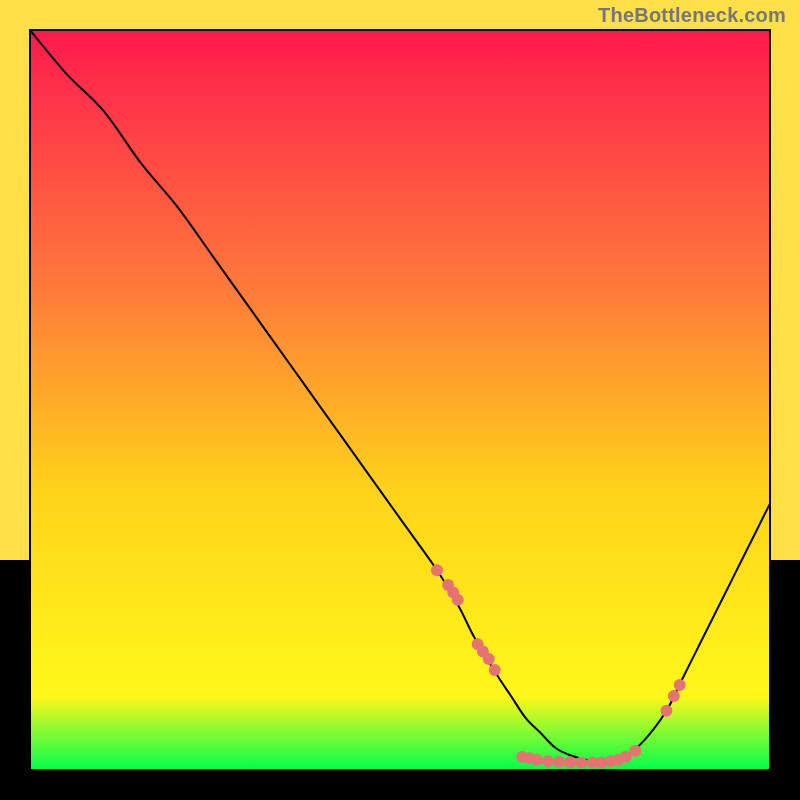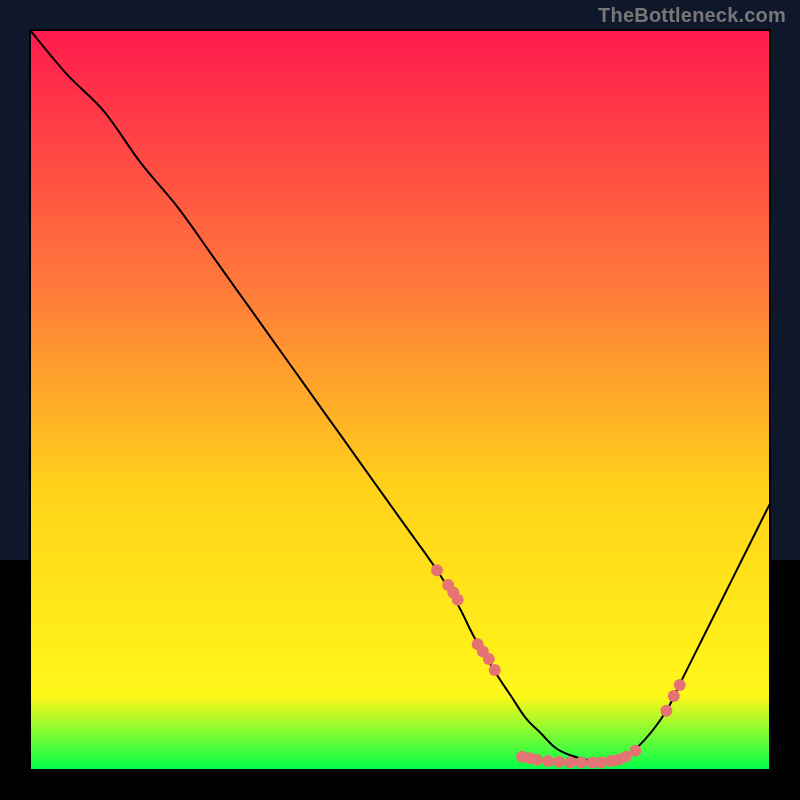--- a/index.html
+++ b/index.html
@@ -9,21 +9,21 @@
     height: 800px;
     background: #000;
     overflow: hidden;
   }
   .frame {
     position: absolute;
     left: 0;
     top: 0;
     width: 800px;
     height: 560px;
-    background: #0f172a;
+    background: #fde047;
   }
   .watermark {
     position: absolute;
     top: 4px;
     right: 14px;
     font-family: Arial, Helvetica, sans-serif;
     font-size: 20px;
     font-weight: bold;
     color: #777777;
     letter-spacing: 0.2px;

